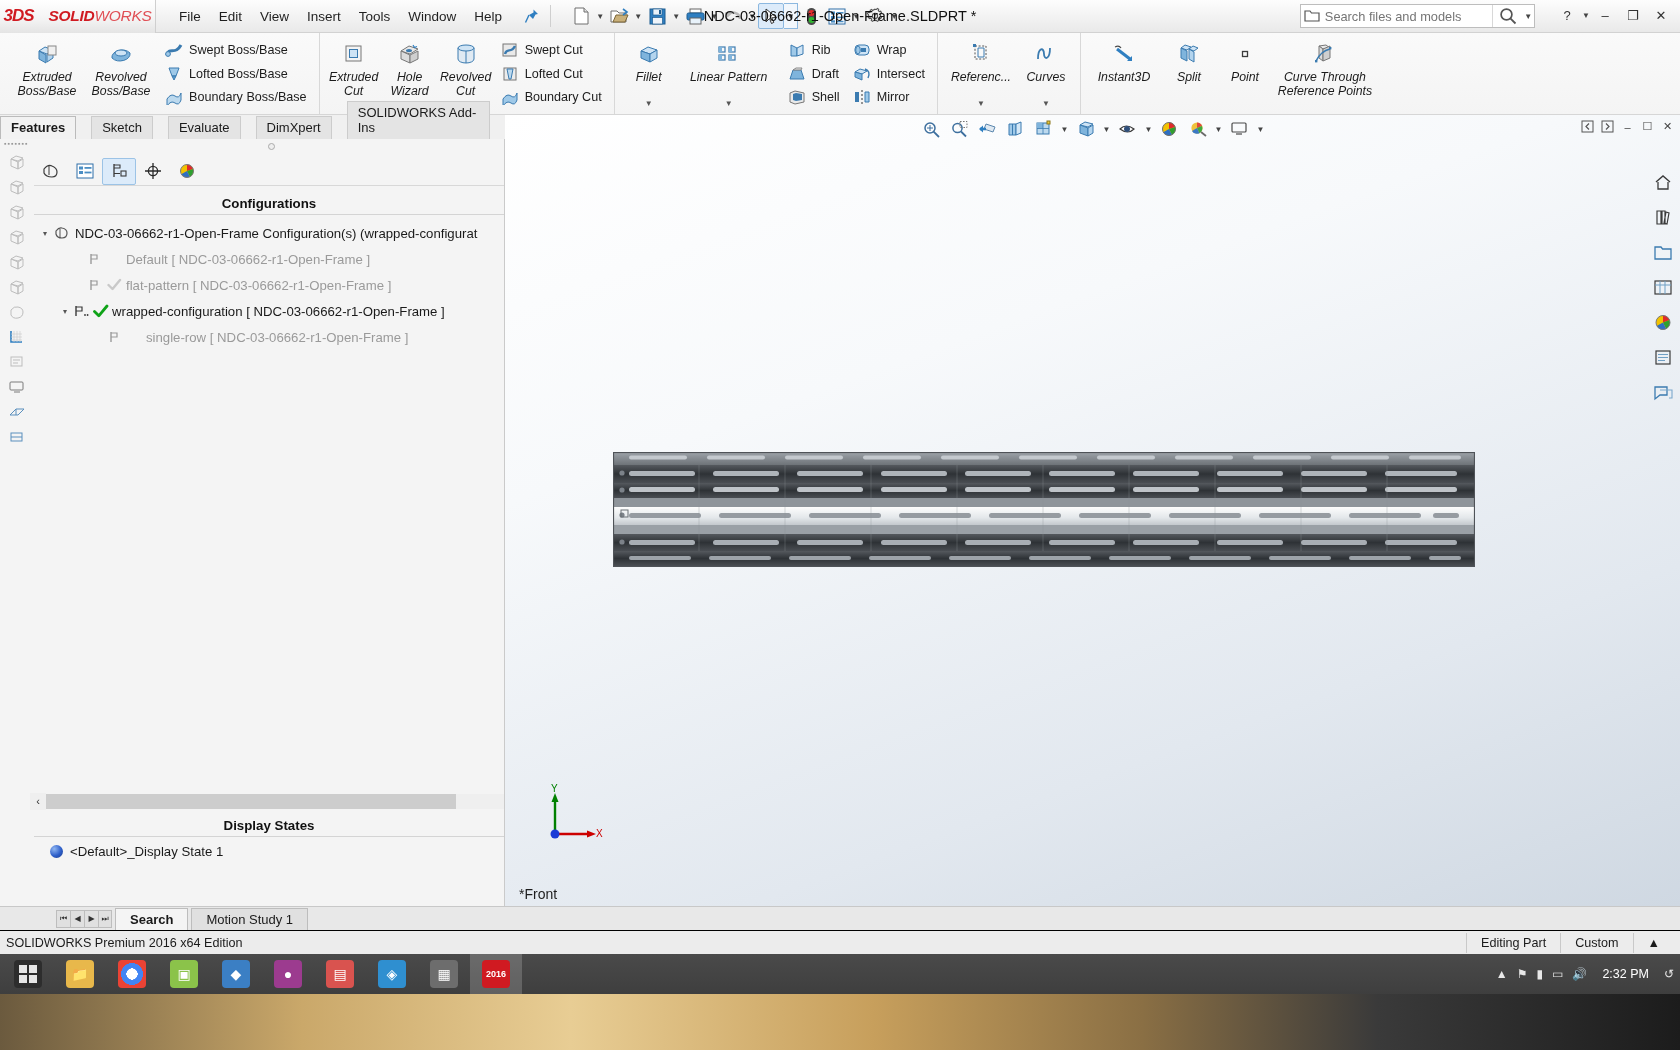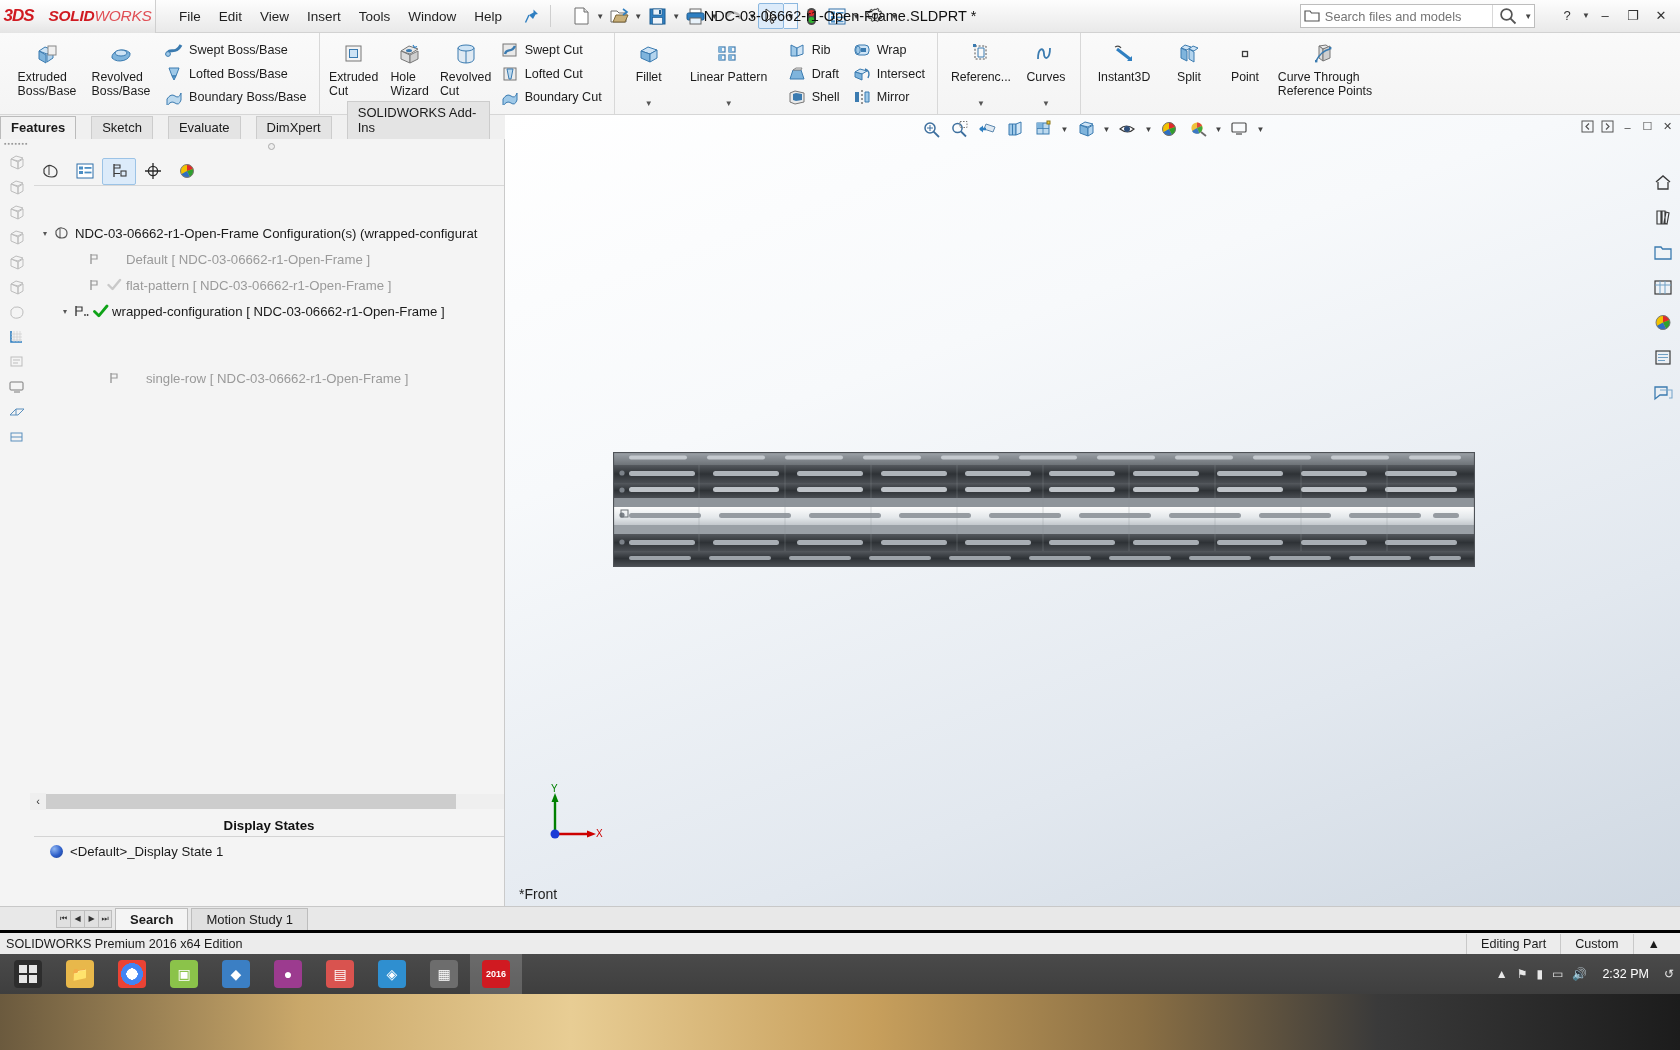--- a/index.html
+++ b/index.html
@@ -98,21 +98,21 @@
     background: linear-gradient(180deg,#fafafa 0%, #f4f4f4 100%);
     border-bottom:1px solid #d6d6d6;
     display:flex; align-items:stretch; padding-left:4px;
   }
   .rgroup { display:flex; align-items:stretch; padding: 2px 6px; }
   .rgroup + .rgroup { border-left:1px solid #d8d8d8; }
   .big-btn {
     width:74px; display:flex; flex-direction:column; align-items:center;
     padding-top:5px; cursor:pointer; border:1px solid transparent; border-radius:2px;
   }
-  .big-btn .lbl { font-size:12.3px; line-height:14px; color:#1c1c1c; margin-top:3px;}
+  .big-btn .lbl { font-size:12.3px; line-height:14px; text-align:center; color:#1c1c1c; margin-top:3px;font-style:italic;}
   .big-btn .ic { height:26px; display:flex; align-items:center; justify-content:center;}
   .bb-narrow { width:56px; }
   .bb-wide { width:104px; }
 
   .small-col { display:flex; flex-direction:column; justify-content:flex-start; padding:3px 0; }
   .small-btn {
     display:flex; align-items:center; gap:5px; padding:1px 5px; cursor:pointer;
     border:1px solid transparent; border-radius:2px; height:24px;
   }
   .small-btn .lbl { font-size:12.6px; color:#1c1c1c; white-space:nowrap; }
@@ -259,21 +259,21 @@
   .doctab {
     padding:2px 14px; font-size:13px; cursor:pointer; height:22px;
     display:flex;align-items:center; background:#e0e0e0; border:1px solid #bdbdbd; border-bottom:none;
     margin-left:3px;
   }
   .doctab.active { background:#f4f4f4; font-weight:bold; }
 
   
   .statusbar {
     position:absolute; top:930px; left:0; width:1680px; height:24px;
-    background:#ececec; border-top:3px solid #000000;
+    background:#ececec; border-top:1px solid #000000;
     display:flex; align-items:center; font-size:12.6px; color:#1a1a1a;
   }
   .status-left { margin-left:6px; }
   .status-right { position:absolute; right:6px; display:flex; align-items:center; }
   .status-cell { padding:0 14px; border-left:1px solid #c9c9c9; height:20px; display:flex;align-items:center;}
 
   
   .taskbar {
     position:absolute; top:954px; left:0; width:1680px; height:96px;
     background: linear-gradient(180deg,#4a4a4a 0%, #2e2e2e 100%);
@@ -835,20 +835,21 @@
       <svg width="20" height="18" viewBox="0 0 20 18">
           <circle cx="10" cy="9" r="6.5" fill="#f2c200"></circle>
           <path d="M10 9 L10 2.5 A6.5 6.5 0 0 1 16 7 Z" fill="#e02b2b"></path>
           <path d="M10 9 L16 7 A6.5 6.5 0 0 1 13 14.7 Z" fill="#2fa02f"></path>
           <path d="M10 9 L13 14.7 A6.5 6.5 0 0 1 4.2 12.2 Z" fill="#2f6fc1"></path>
           <circle cx="10" cy="9" r="6.5" fill="none" stroke="#7a7a7a"></circle>
         </svg>
     </div>
   </div>
 
+  <div class="panel-header" id="configHeader">Configurations</div>
 
   <div class="tree">
 
     <div class="tnode" style="padding-left:4px;">
       <span class="twist">▾</span>
       <span class="tico">
         <svg width="16" height="15" viewBox="0 0 16 15">
             <path d="M2 5 q3 -4 6 -3 q5 1 5 5 q0 5 -5 5 q-5 0 -6 -4 Z" fill="none" stroke="#555" stroke-width="1.2"></path>
             <path d="M6 3 v9" stroke="#555"></path>
           </svg>
@@ -895,21 +896,21 @@
           </svg>
       </span>
       <span class="tcheck">
         <svg width="16" height="15" viewBox="0 0 16 15">
             <path d="M1.5 7.5 L5.8 11.8 L14 2" fill="none" stroke="#0fa318" stroke-width="2.8" stroke-linecap="round" stroke-linejoin="round"></path>
           </svg>
       </span>
       <span class="tlabel">wrapped-configuration [ NDC-03-06662-r1-Open-Frame ]</span>
     </div>
 
-    <div class="tnode" style="padding-left:58px;margin-top:41px;">
+    <div class="tnode" style="padding-left:58px;">
       <span class="twist empty"></span>
       <span class="tico">
         <svg width="16" height="14" viewBox="0 0 16 14">
             <path d="M3 2 v10" stroke="#9a9a9a" stroke-width="1.4"></path>
             <path d="M3 3 h6 v4 h-6" fill="none" stroke="#9a9a9a" stroke-width="1.2"></path>
           </svg>
       </span>
       <span class="tcheck"></span>
       <span class="tlabel dim">single-row [ NDC-03-06662-r1-Open-Frame ]</span>
     </div>

